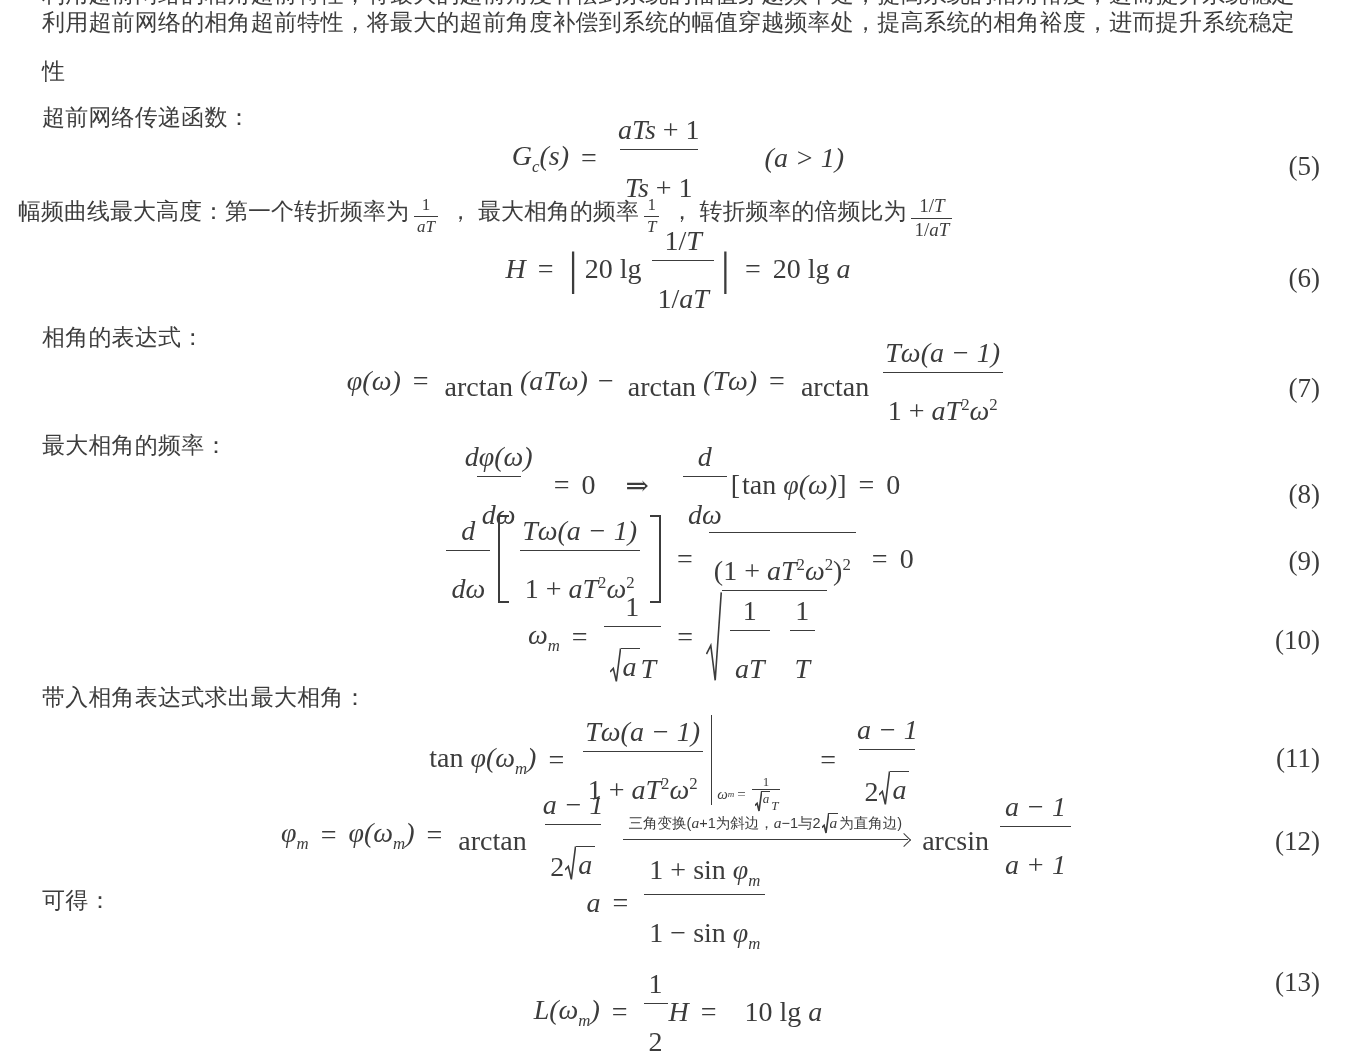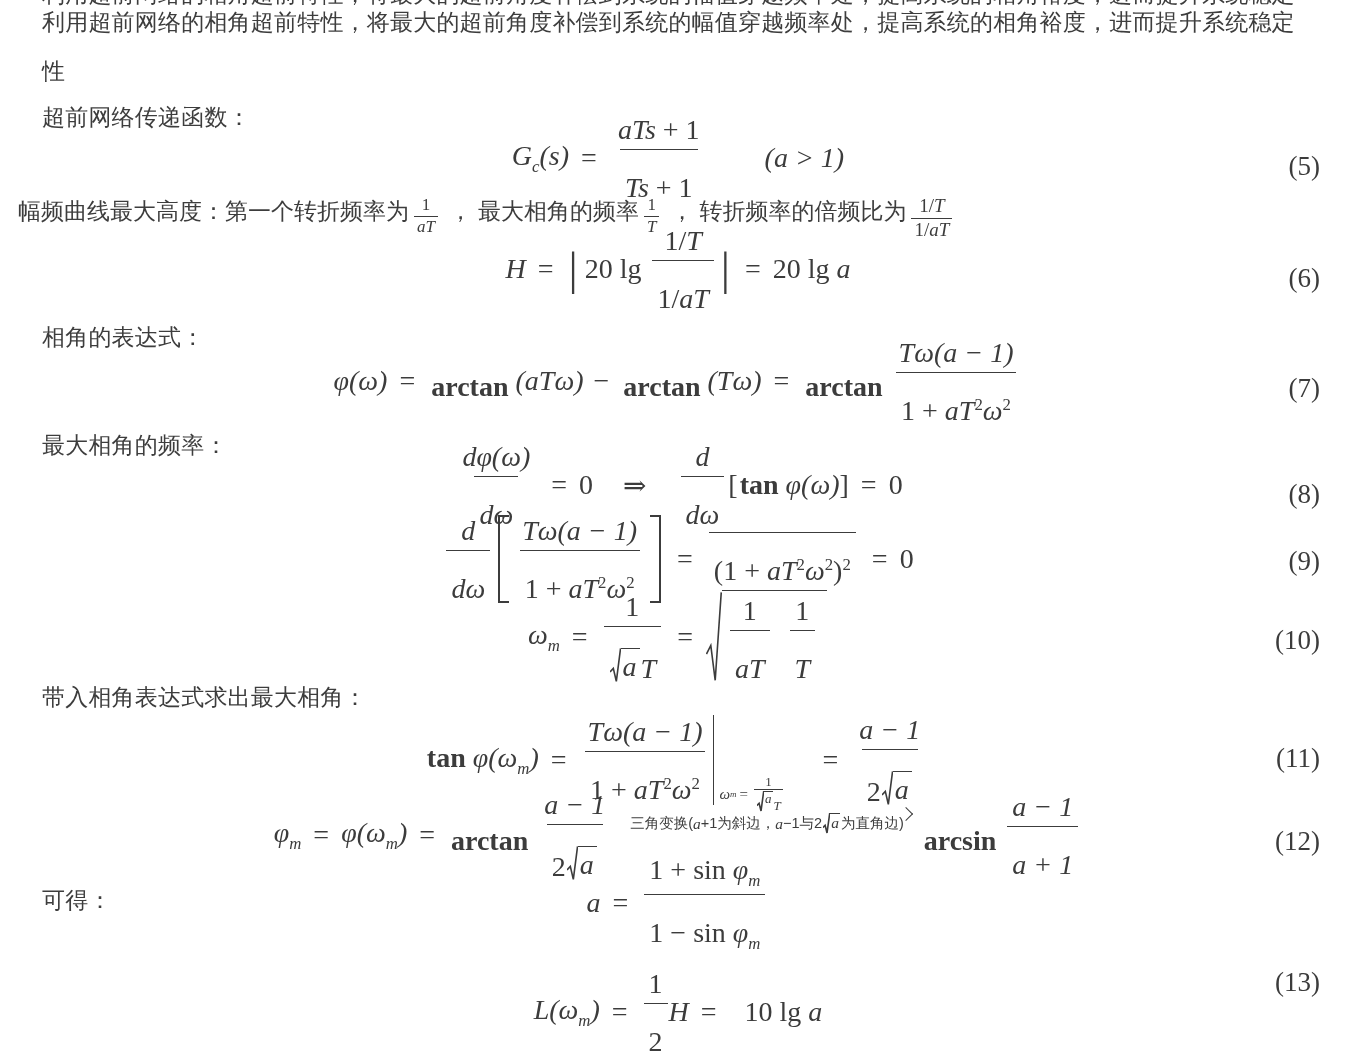--- a/index.html
+++ b/index.html
@@ -14,21 +14,21 @@
   .mrow{position:absolute;left:18px;right:10px;display:flex;justify-content:flex-start;font-size:23px;color:#3d3d3d;white-space:nowrap;}
   .math{display:flex;align-items:center;font-size:28px;color:#3c3c3c;
         font-family:"Liberation Serif","DejaVu Serif",serif;white-space:nowrap;}
   .math i, .eqno, .ifrac{font-family:"Liberation Serif","DejaVu Serif",serif;}
   i{font-style:italic;}
   .rm{font-style:normal;margin:0 7px 0 4px;}
   .grp{display:inline-block;white-space:nowrap;}
   .rel{margin:0 12px;font-style:normal;}
   .op{margin:0 10px;font-style:normal;}
   .imp{margin:0 30px;font-style:normal;}
-  .fn{font-style:normal;margin:12px 7px 0 4px;font-weight:bold;}
+  .fn{font-style:normal;margin:12px 7px 0 4px;}
   sub{font-size:60%;}
   sup{font-size:60%;}
   .eqno{position:absolute;right:36px;top:50%;transform:translateY(-50%);font-size:27px;color:#3c3c3c;}
   
   .frac{display:inline-flex;flex-direction:column;align-items:center;text-align:center;margin:0 4px;line-height:1.18;vertical-align:middle;}
   .frac .num{padding:0 5px 3px;}
   .frac .den{border-top:1.7px solid currentColor;padding:21px 5px 0;}
   
   .ifrac{display:inline-flex;flex-direction:column;align-items:center;font-size:17px;line-height:1.1;margin:0 5px;color:#3c3c3c;}
   .ifrac .num{padding:0 3px 1px;}
@@ -52,21 +52,21 @@
   .sqrt.sm .body{border-top-width:1.2px;padding:0 1px;}
   
   .eval{position:relative;display:flex;align-items:center;margin:0 96px 0 2px;}
   .ebar{width:0;border-left:1.7px solid currentColor;height:90px;}
   .esub{position:absolute;left:6px;bottom:-8px;font-size:15px;white-space:nowrap;display:flex;align-items:center;font-style:normal;}
   .esub .frac{font-size:13px;margin:0 0 0 3px;line-height:1.05;}
   .esub .frac .num{padding:0 2px 1px;}
   .esub .frac .den{border-top:1.1px solid currentColor;padding:1px 2px 0;}
   .esub .rel{margin:0 3px;}
   
-  .xarr{display:flex;flex-direction:row;align-items:stretch;margin:0 10px;transform:translateY(-9px);}
+  .xarr{display:flex;flex-direction:column;align-items:stretch;margin:0 10px;transform:translateY(-9px);}
   .xlab{font-size:14.5px;font-family:"Liberation Sans",sans-serif;color:#3c3c3c;text-align:center;
         padding:0 6px 5px;white-space:nowrap;display:flex;align-items:center;justify-content:center;}
   .xlab i{font-family:"Liberation Serif","DejaVu Serif",serif;font-size:15.5px;}
   .xline{position:relative;height:0;border-top:1.5px solid #3c3c3c;}
   .xline::after{content:"";position:absolute;right:-1px;top:-5.4px;width:9px;height:9px;
         border-top:1.5px solid #3c3c3c;border-right:1.5px solid #3c3c3c;transform:rotate(45deg);}
   .g56{display:inline-block;width:56px;}
   .eq13-lines{display:flex;flex-direction:column;align-items:center;gap:14px;}
 </style>
 </head>

